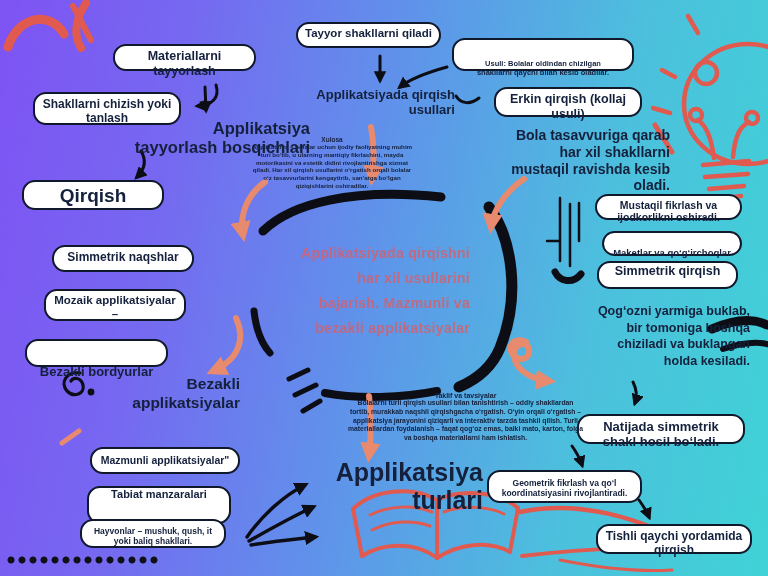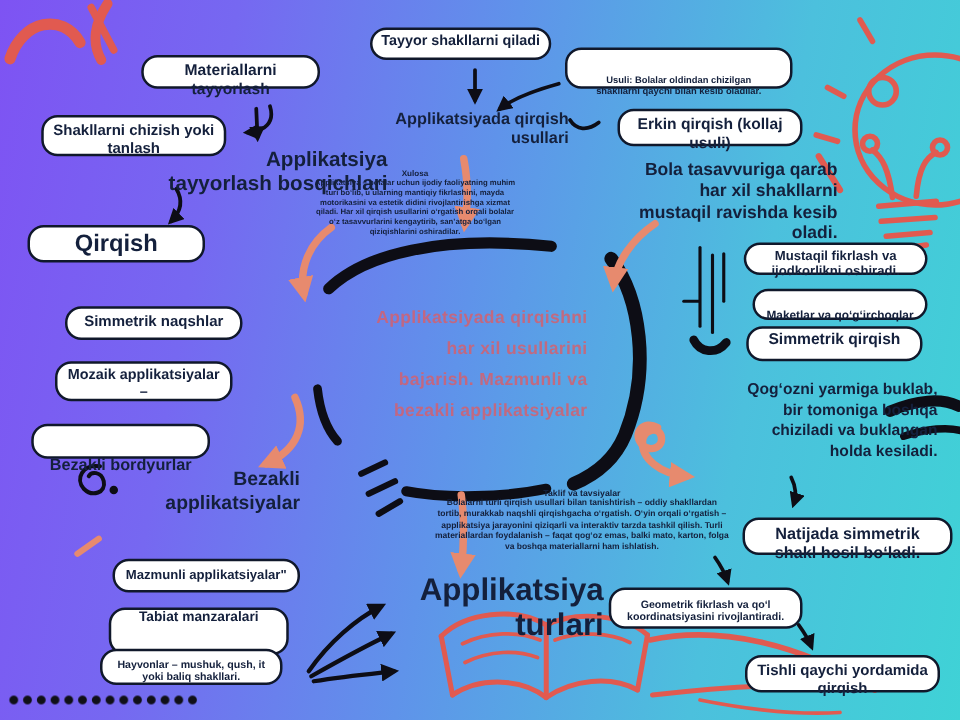--- a/index.html
+++ b/index.html
@@ -161,21 +161,21 @@
 mustaqil ravishda kesib
 oladi.</div>
   <div class="box" style="left:595px;top:194px;width:147px;height:26px;font-size:10.5px">Mustaqil fikrlash va
 ijodkorlikni oshiradi.</div>
   <div class="box" style="left:602px;top:231px;width:140px;height:25px;font-size:9.5px;padding-top:14px">Maketlar va qo‘g‘irchoqlar</div>
   <div class="box" style="left:597px;top:261px;width:141px;height:28px;font-size:12.5px;padding-top:1px">Simmetrik qirqish</div>
   <div class="txt" style="left:552px;top:303px;width:198px;font-size:12.5px;line-height:1.32">Qog‘ozni yarmiga buklab,
 bir tomoniga boshqa
 chiziladi va buklangan
 holda kesiladi.</div>
-  <div class="box" style="left:594px;top:414px;width:168px;height:30px;font-size:13px">Natijada simmetrik
+  <div class="box" style="left:577px;top:414px;width:168px;height:30px;font-size:13px">Natijada simmetrik
 shakl hosil bo‘ladi.</div>
   <div class="box" style="left:596px;top:524px;width:156px;height:30px;font-size:12px">Tishli qaychi yordamida
 qirqish</div>
   <div class="box" style="left:487px;top:470px;width:155px;height:33px;font-size:8.5px;padding-top:6px">Geometrik fikrlash va qo‘l
 koordinatsiyasini rivojlantiradi.</div>
 
   <div class="box" style="left:52px;top:245px;width:142px;height:27px;font-size:12px">Simmetrik naqshlar</div>
   <div class="box" style="left:44px;top:289px;width:142px;height:32px;font-size:11.5px">Mozaik applikatsiyalar
 –</div>
   <div class="box" style="left:25px;top:339px;width:143px;height:28px;font-size:13px;padding-top:23px">Bezakli bordyurlar</div>

